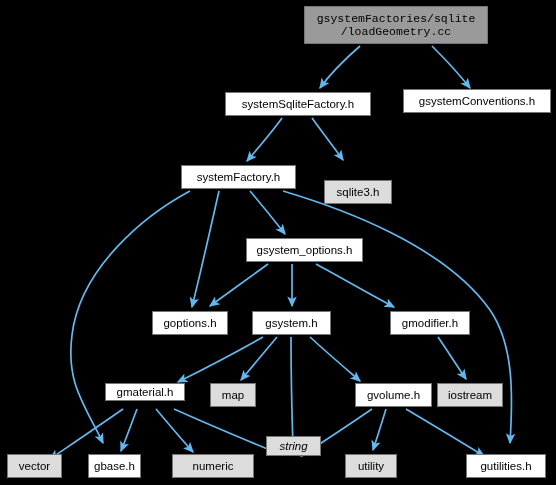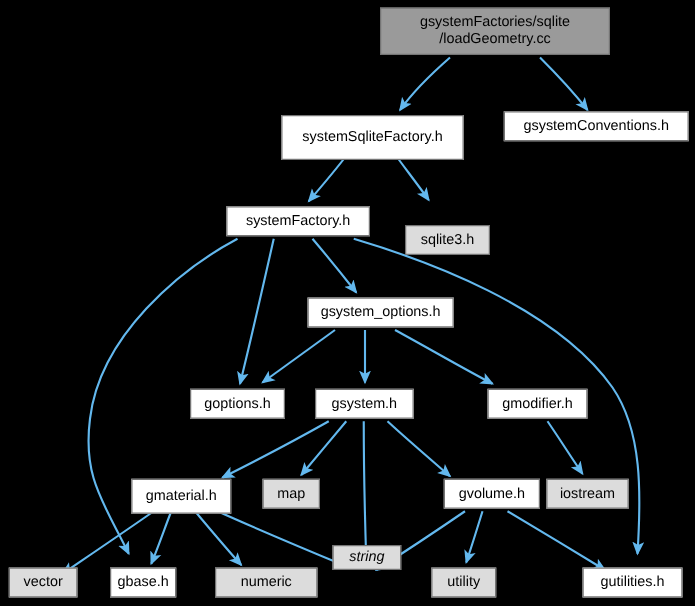--- a/index.html
+++ b/index.html
@@ -73,31 +73,31 @@
         <path d="M 123,409 C 103,423 72,444 50,459" fill="none" stroke="#63b8ee" stroke-width="1.7" marker-end="url(#arrowhead)"></path>
         <path d="M 137,409 C 132,422 126,439 121,451" fill="none" stroke="#63b8ee" stroke-width="1.7" marker-end="url(#arrowhead)"></path>
         <path d="M 156,409 C 167,422 182,440 193,452" fill="none" stroke="#63b8ee" stroke-width="1.7" marker-end="url(#arrowhead)"></path>
         <path d="M 174,409 C 203,422 248,441 277,453" fill="none" stroke="#63b8ee" stroke-width="1.7" marker-end="url(#arrowhead)"></path>
         <path d="M 372,409 C 353,422 323,442 301,456" fill="none" stroke="#63b8ee" stroke-width="1.7" marker-end="url(#arrowhead)"></path>
         <path d="M 386,409 C 382,422 377,438 373,450" fill="none" stroke="#63b8ee" stroke-width="1.7" marker-end="url(#arrowhead)"></path>
         <path d="M 406,409 C 428,422 461,442 484,456" fill="none" stroke="#63b8ee" stroke-width="1.7" marker-end="url(#arrowhead)"></path>
       </g>
   </svg>
   <div id="nodes-group">
-      <div class="node fill-dgray" style="left: 304px; top: 6px; width: 184px; height: 38px;">gsystemFactories/sqlite
+      <div class="node fill-dgray" style="left: 304px; top: 6px; width: 184px; height: 38px; font-family: Liberation Mono, monospace;">gsystemFactories/sqlite
 /loadGeometry.cc</div>
-      <div class="node fill-white" style="left: 225px; top: 92px; width: 146px; height: 36px;">systemSqliteFactory.h</div>
+      <div class="node fill-white" style="left: 225px; top: 92px; width: 146px; height: 24px;">systemSqliteFactory.h</div>
       <div class="node fill-white" style="left: 403px; top: 89px; width: 148px; height: 24px;">gsystemConventions.h</div>
       <div class="node fill-white" style="left: 181px; top: 165px; width: 115px; height: 24px;">systemFactory.h</div>
       <div class="node fill-lgray" style="left: 324px; top: 165px; width: 68px; height: 24px; margin-top: 15px;">sqlite3.h</div>
       <div class="node fill-white" style="left: 233px; top: 238px; width: 117px; height: 24px; margin-left: 13px;">gsystem_options.h</div>
       <div class="node fill-white" style="left: 152px; top: 311px; width: 76px; height: 24px;">goptions.h</div>
       <div class="node fill-white" style="left: 252px; top: 311px; width: 79px; height: 24px;">gsystem.h</div>
       <div class="node fill-white" style="left: 390px; top: 311px; width: 80px; height: 24px;">gmodifier.h</div>
-      <div class="node fill-white" style="left: 105px; top: 383px; width: 80px; height: 28px;">gmaterial.h</div>
+      <div class="node fill-white" style="left: 105px; top: 383px; width: 80px; height: 18px;">gmaterial.h</div>
       <div class="node fill-lgray" style="left: 210px; top: 383px; width: 46px; height: 24px;">map</div>
       <div class="node fill-white" style="left: 355px; top: 383px; width: 77px; height: 24px;">gvolume.h</div>
       <div class="node fill-lgray" style="left: 437px; top: 383px; width: 66px; height: 24px;">iostream</div>
       <div class="node fill-lgray" style="left: 7px; top: 454px; width: 55px; height: 24px;">vector</div>
       <div class="node fill-white" style="left: 88px; top: 454px; width: 53px; height: 24px;">gbase.h</div>
       <div class="node fill-lgray" style="left: 172px; top: 454px; width: 82px; height: 24px;">numeric</div>
       <div class="node fill-lgray" style="left: 266px; top: 436px; width: 55px; height: 20px; font-style: italic;">string</div>
       <div class="node fill-lgray" style="left: 345px; top: 454px; width: 52px; height: 24px;">utility</div>
       <div class="node fill-white" style="left: 466px; top: 454px; width: 80px; height: 24px;">gutilities.h</div>
     </div>

